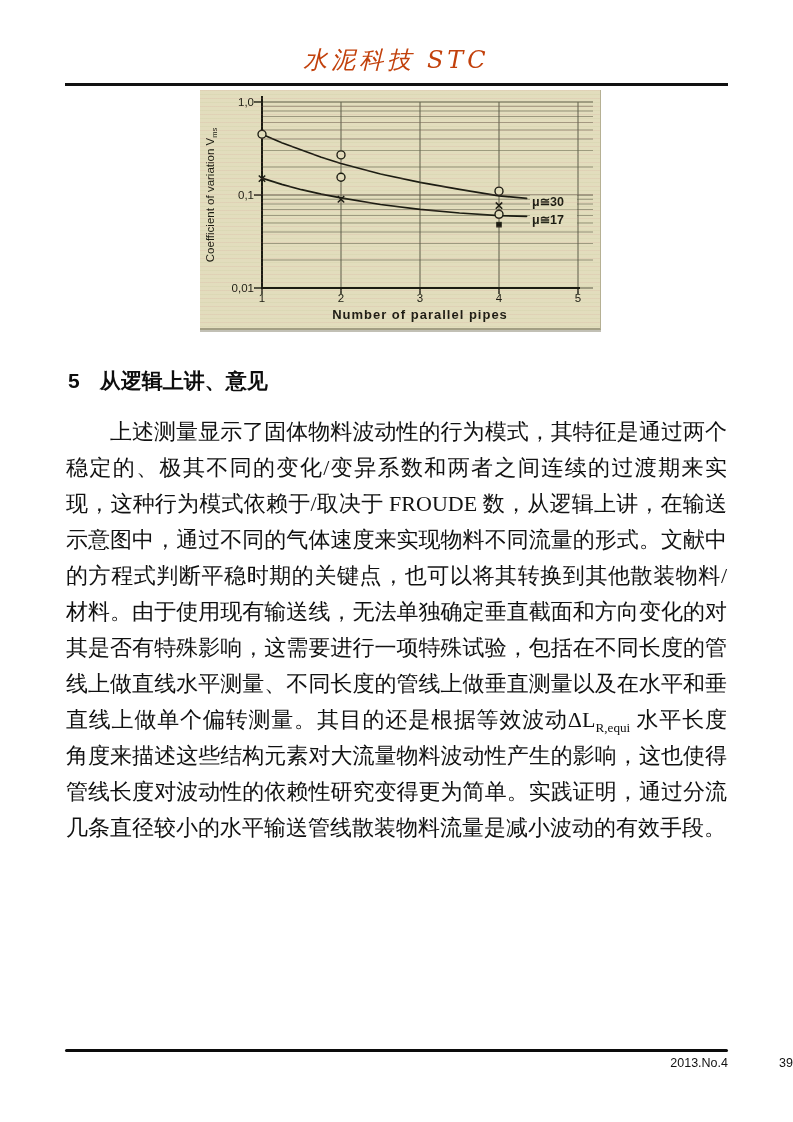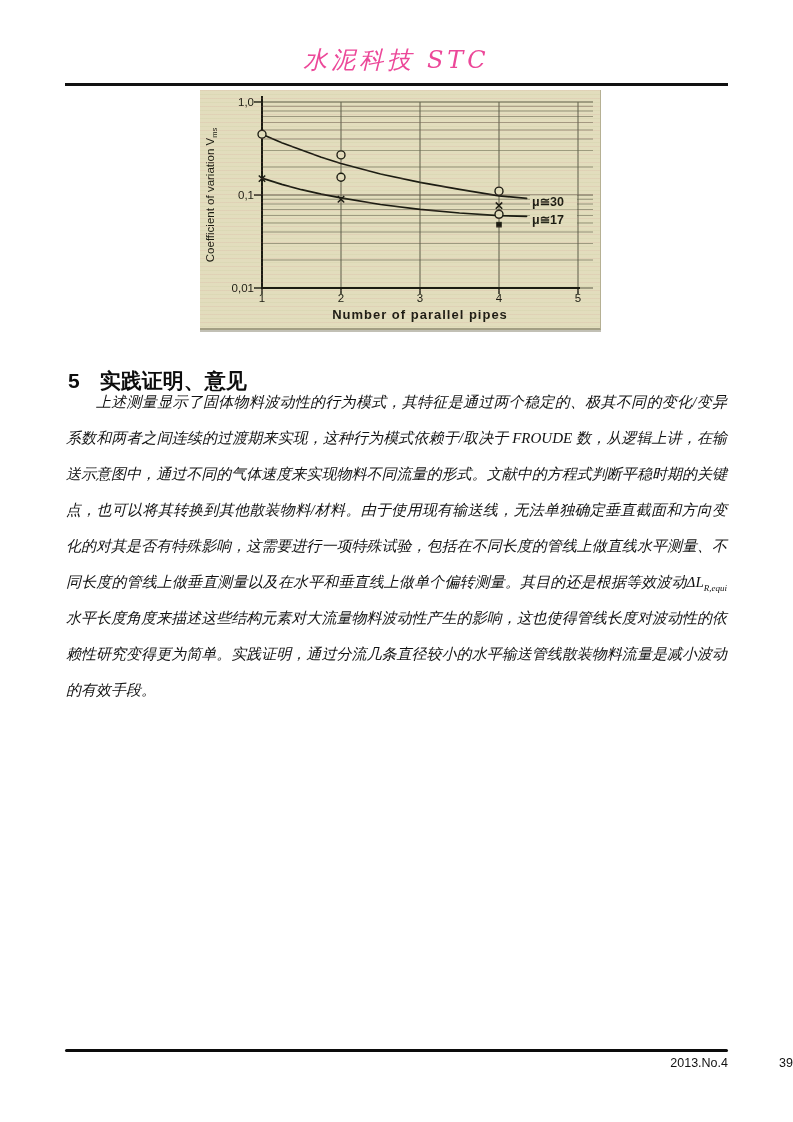--- a/index.html
+++ b/index.html
@@ -13,21 +13,21 @@
     overflow:hidden;
   }
   
   .header-title{
     position:absolute;top:44px;left:0;width:100%;
     text-align:center;
     font-family:"DejaVu Serif", serif;
     font-style:italic;
     font-size:24px;
     letter-spacing:4px;
-    color:#ec4899;
+    color:#c2410c;
   }
   .header-rule{
     position:absolute;top:83px;left:65px;width:663px;height:2.5px;
     background:#111;
   }
   
   .chart{
     position:absolute;top:90px;left:200px;width:400px;height:238px;
     background:#e2ddbd;
     border-right:1px solid #b5b093;
@@ -52,28 +52,27 @@
   .section-heading{
     position:absolute;top:367px;left:68px;
     font-family:"Liberation Sans", sans-serif;
     font-weight:bold;
     font-size:21px;
     color:#0d0d0d;
   }
   .section-heading .sec-num{display:inline-block;margin-right:20px;}
   
   .body-paragraph{
-    position:absolute;top:384px;left:66px;width:661px;
+    position:absolute;top:414px;left:66px;width:661px;
     margin:0;
-    font-size:15px;
+    font-size:22px;
     line-height:36px;
     text-align:justify;
     text-indent:2em;
     color:#111;
-    font-style:italic;
   }
   .body-paragraph sub{font-size:0.6em;line-height:0;}
   
   .footer-rule{
     position:absolute;top:1049px;left:65px;width:663px;height:3px;
     background:#0c0c0c;
     border-radius:2px;
   }
   .page-number{
     position:absolute;top:1056px;left:0;width:100%;
@@ -157,21 +156,21 @@
         <text x="220" y="212" text-anchor="middle" font-family="Liberation Sans, sans-serif" font-size="11.5" fill="#1b1b12">3</text>
         <text x="299" y="212" text-anchor="middle" font-family="Liberation Sans, sans-serif" font-size="11.5" fill="#1b1b12">4</text>
         <text x="378" y="212" text-anchor="middle" font-family="Liberation Sans, sans-serif" font-size="11.5" fill="#1b1b12">5</text>
         <text x="220" y="229" text-anchor="middle" font-family="Liberation Sans, sans-serif" font-size="13" font-weight="bold" letter-spacing="1" fill="#1b1b12">Number of parallel pipes</text>
         <text x="14" y="105" text-anchor="middle" font-family="Liberation Sans, sans-serif" font-size="11.5" fill="#1b1b12" transform="rotate(-90 14 105)">Coefficient of variation V<tspan font-size="7.5" dy="3">ms</tspan></text>
       </svg>
     </div>
 
 
   <div class="section-heading">
-    <span class="sec-num">5</span><span>实践证明、意见</span>
+    <span class="sec-num">5</span><span>从逻辑上讲、意见</span>
   </div>
 
   <p class="body-paragraph"><span>上述测量显示了固体物料波动性的行为模式，其特征是通过两个稳定的、极其不同的变化/变异系数和两者之间连续的过渡期来实现，这种行为模式依赖于/取决于 FROUDE 数，从逻辑上讲，在输送示意图中，通过不同的气体速度来实现物料不同流量的形式。文献中的方程式判断平稳时期的关键点，也可以将其转换到其他散装物料/材料。由于使用现有输送线，无法单独确定垂直截面和方向变化的对其是否有特殊影响，这需要进行一项特殊试验，包括在不同长度的管线上做直线水平测量、不同长度的管线上做垂直测量以及在水平和垂直线上做单个偏转测量。其目的还是根据等效波动ΔL</span><sub>R,equi</sub><span> 水平长度角度来描述这些结构元素对大流量物料波动性产生的影响，这也使得管线长度对波动性的依赖性研究变得更为简单。实践证明，通过分流几条直径较小的水平输送管线散装物料流量是减小波动的有效手段。</span></p>
 
   <div class="footer-rule"></div>
   <div class="page-number">39</div>
   <div class="issue-number">2013.No.4</div>
 
 </div>
 

